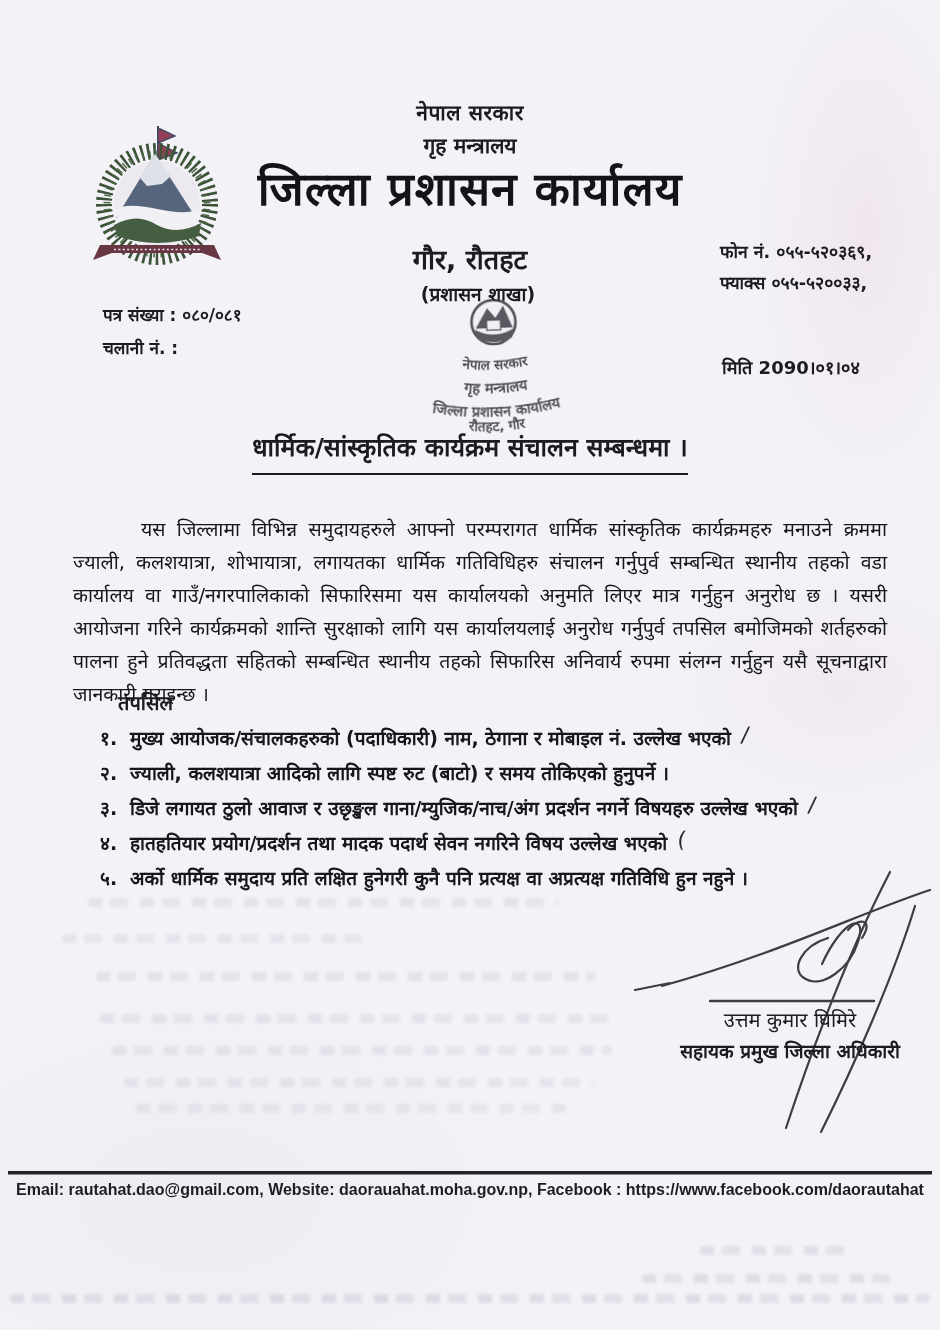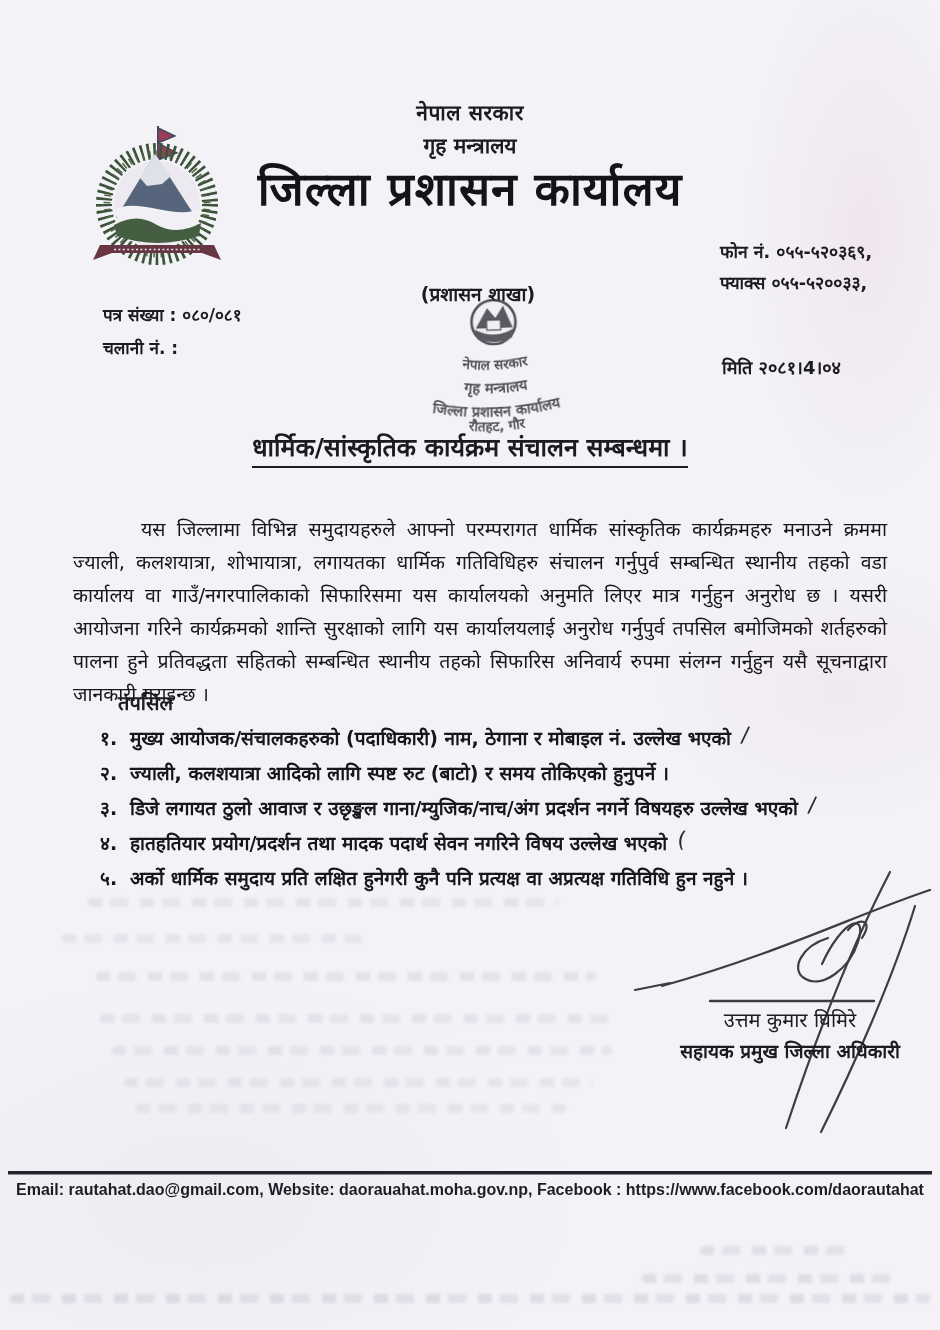--- a/index.html
+++ b/index.html
@@ -21,21 +21,21 @@
   .ministry-line{top:131px;font-size:21px;font-weight:bold;}
   .office-title{top:156px;font-size:46px;font-weight:bold;letter-spacing:1px;color:#141418;}
   .location-line{top:240px;font-size:27px;font-weight:bold;}
   .branch-line{top:281px;font-size:19px;font-weight:bold;padding-left:16px;}
 
   .contact{left:720px;top:237px;font-size:17.5px;font-weight:bold;line-height:31px;}
   .refs{left:103px;top:299px;font-size:17px;font-weight:bold;line-height:33px;}
   .date-line{left:722px;top:355px;font-size:18px;font-weight:bold;}
 
   .subject{top:429px;font-size:25px;}
-  .subject span{display:inline-block;font-weight:bold;border-bottom:2.5px solid #1c1c20;padding-bottom:3px;}
+  .subject span{display:inline-block;font-weight:bold;border-bottom:2.5px solid #1c1c20;padding-bottom:10px;}
 
   .body-par{
     left:73px;top:513px;width:814px;
     font-size:19.5px;line-height:33px;font-weight:normal;
     text-align:justify;text-indent:68px;color:#17171b;
   }
   .tapasil{left:118px;top:689px;font-size:20px;font-weight:bold;}
   .list{left:100px;top:722px;width:790px;font-size:19px;font-weight:bold;line-height:32px;}
   .list-item{display:flex;margin-bottom:3px;color:#17171b;}
   .list-num{width:30px;flex:0 0 30px;}
@@ -74,20 +74,21 @@
       <path d="M32 86 C 55 72 96 98 118 84 L 112 103 C 85 112 55 96 38 101 Z" fill="#f1f0f4"></path>
       <path d="M32 101 Q 55 88 75 101 Q 95 112 119 99 L 117 112 Q 75 126 35 112 Z" fill="#375232"></path>
       <path d="M18 121 L132 121 L139 136 L120 129 L30 129 L11 136 Z" fill="#5c2733"></path>
       <line x1="32" y1="125.5" x2="119" y2="125.5" stroke="#e8e4ee" stroke-width="1.6" stroke-dasharray="2 2.4"></line>
     </g>
   </svg>
 
   <div class="abs ctr gov-line">नेपाल सरकार</div>
   <div class="abs ctr ministry-line">गृह मन्त्रालय</div>
   <div class="abs ctr office-title">जिल्ला प्रशासन कार्यालय</div>
+  <div class="abs ctr location-line">गौर, रौतहट</div>
   <div class="abs ctr branch-line">(प्रशासन शाखा)</div>
 
   <div class="abs contact">
     <div>फोन नं. ०५५-५२०३६९,</div>
     <div>फ्याक्स ०५५-५२००३३,</div>
   </div>
 
   <div class="abs refs">
     <div>पत्र संख्या : ०८०/०८१</div>
     <div>चलानी नं. :</div>
@@ -105,21 +106,21 @@
       <path d="M 89 32 L 101 12 L 109 22 L 117 10 L 126 32 Z" fill="#45454e"></path>
       <path d="M 88 33 Q 107 44 127 33 L 125 42 Q 107 50 90 42 Z" fill="#45454e"></path>
       <rect x="100" y="24" width="14" height="10" fill="#f0eff3" stroke="#3a3a40" stroke-width="1.2"></rect>
     </g>
     <text font-size="13.5"><textPath href="#arc1" startOffset="50%" text-anchor="middle">नेपाल सरकार</textPath></text>
     <text font-size="14.5"><textPath href="#arc2" startOffset="50%" text-anchor="middle">गृह मन्त्रालय</textPath></text>
     <text font-size="14.5"><textPath href="#arc3" startOffset="50%" text-anchor="middle">जिल्ला प्रशासन कार्यालय</textPath></text>
     <text font-size="13.5"><textPath href="#arc4" startOffset="50%" text-anchor="middle">रौतहट, गौर</textPath></text>
   </svg>
 
-  <div class="abs date-line">मिति २०८१।4।०४</div>
+  <div class="abs date-line">मिति 2090।०१।०४</div>
 
   <div class="abs ctr subject">
     <span>धार्मिक/सांस्कृतिक कार्यक्रम संचालन सम्बन्धमा ।</span>
   </div>
 
   <div class="abs body-par">यस जिल्लामा विभिन्न समुदायहरुले आफ्नो परम्परागत धार्मिक सांस्कृतिक कार्यक्रमहरु मनाउने क्रममा ज्याली, कलशयात्रा, शोभायात्रा, लगायतका धार्मिक गतिविधिहरु संचालन गर्नुपुर्व सम्बन्धित स्थानीय तहको वडा कार्यालय वा गाउँ/नगरपालिकाको सिफारिसमा यस कार्यालयको अनुमति लिएर मात्र गर्नुहुन अनुरोध छ । यसरी आयोजना गरिने कार्यक्रमको शान्ति सुरक्षाको लागि यस कार्यालयलाई अनुरोध गर्नुपुर्व तपसिल बमोजिमको शर्तहरुको पालना हुने प्रतिवद्धता सहितको सम्बन्धित स्थानीय तहको सिफारिस अनिवार्य रुपमा संलग्न गर्नुहुन यसै सूचनाद्वारा जानकारी गराइन्छ ।</div>
 
   <div class="abs tapasil">तपसिल</div>
 
   <div class="abs list">

